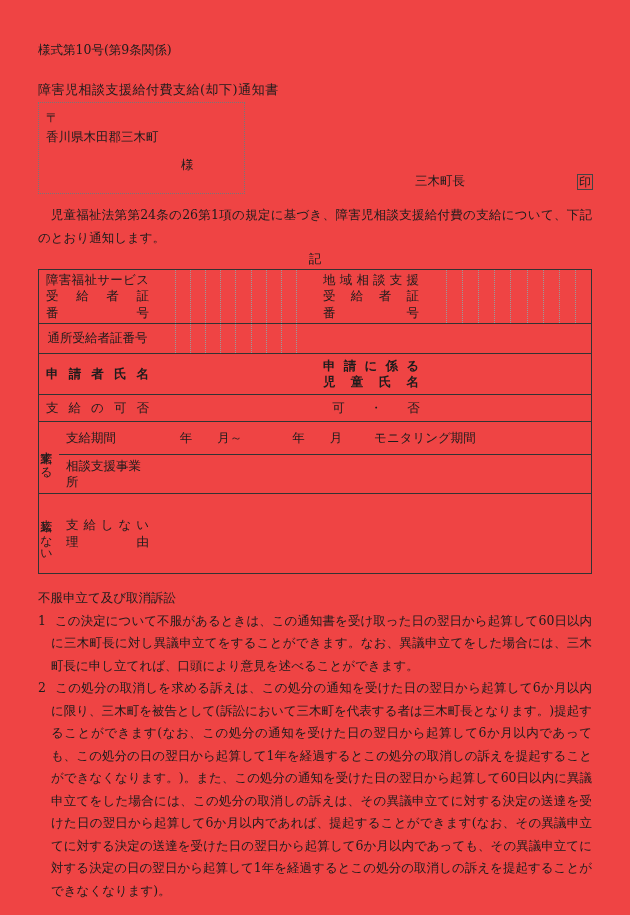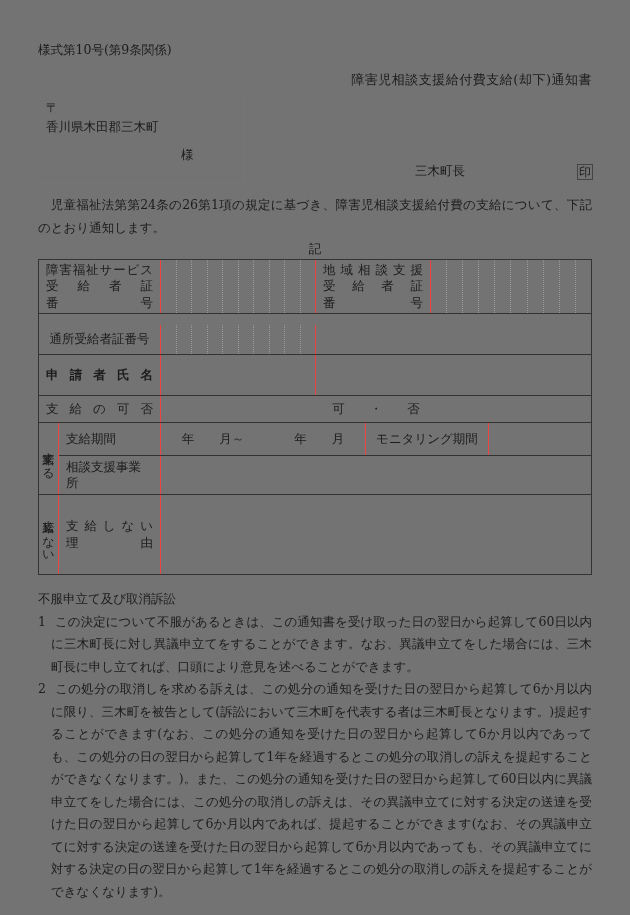--- a/index.html
+++ b/index.html
@@ -1,53 +1,53 @@
 <!DOCTYPE html>
 <html><head>
 <meta charset="utf-8">
 <style>
   * { margin:0; padding:0; box-sizing:border-box; }
   html,body { background:#fff; }
   .page {
-    width:630px; height:915px; background:#737373; position:relative;
+    width:630px; height:915px; background:#ef4444; position:relative;
     font-family:"DejaVu Serif","Liberation Serif",serif;
     color:#1c1c1c; font-size:12.5px; overflow:hidden;
     padding:42px 38px 0 38px;
   }
   .form-no { font-size:12.5px; }
-  .doc-title { text-align:right; margin-top:12px; font-size:13px; letter-spacing:.5px; }
+  .doc-title { text-align:left; margin-top:22px; font-size:13px; letter-spacing:.5px; }
   .issue-lines { text-align:right; margin-top:12px; line-height:20px; }
   .addr-area { position:relative; margin-top:3px; height:96px; }
   .addr-box {
     position:absolute; left:0; top:0; width:207px; height:92px;
     border:1px dotted #777; padding:5px 7px; line-height:19px;
   }
   .honorific { margin-left:135px; margin-top:9px; }
   .issuer {
     position:absolute; left:377px; bottom:8px; width:178px;
     display:flex; justify-content:space-between; align-items:center;margin-top:13px;
   }
   .seal { display:inline-block; border:1px solid #444; line-height:14px; padding:0 1px; font-size:12px; }
   .body-par { margin-top:5px; text-align:justify; line-height:23px; }
   .ki { text-align:center; line-height:20px; }
 
   
   .tbl { border:1px solid #333; width:554px; }
   .trow { display:flex; border-bottom:1px solid #333; }
   .tbl > .trow:last-child, .tbl > .section:last-child { border-bottom:none; }
   .section { display:flex; border-bottom:1px solid #333; }
-  .tc { border-right:1px solid #ef4444; display:flex; flex-direction:column; justify-content:center; }
+  .tc { border-right:5px solid #ef4444; display:flex; flex-direction:column; justify-content:center; }
   .tc.last { border-right:none; }
   .lab { padding:2px 7px; line-height:16.5px; }
   .jline { text-align:justify; text-align-last:justify; }
   .center { text-align:center; }
   .w122{width:122px;} .w155{width:155px;} .w115{width:115px;}
   .w20{width:20px;} .w102{width:102px;} .w205{width:205px;} .w123{width:123px;}
   .grow{flex:1 1 auto;}
-  .h54{height:54px;} .h30{height:30px;margin-top:11px;} .h41{height:41px;font-weight:bold;} .h27{height:27px;justify-content:center;}
+  .h54{height:54px;} .h30{height:30px;} .h41{height:41px;font-weight:bold;} .h27{height:27px;justify-content:center;}
   .h33{height:33px;} .h38{height:38px;} .h79{height:79px;}
   .digits { display:flex; height:100%; width:100%; }
   .digits i { flex:1 1 0; border-left:1px dotted #9a9a9a; }
   .digits i:first-child { border-left:none; }
   .vcell {
     display:flex; align-items:center; justify-content:center;
     writing-mode:vertical-rl; text-orientation:upright;
     font-size:12px; letter-spacing:1px; line-height:20px;
   }
   .subrows { display:flex; flex-direction:column; flex:1 1 auto; }
@@ -145,20 +145,24 @@
           </div>
       </div>
       <div class="tc grow last"></div>
     </div>
 
     <div class="trow h41">
       <div class="tc w122 lab">
         <div class="jline">申請者氏名</div>
       </div>
       <div class="tc w155"></div>
+      <div class="tc w115 lab">
+        <div class="jline">申請に係る</div>
+        <div class="jline">児童氏名</div>
+      </div>
       <div class="tc grow last"></div>
     </div>
 
     <div class="trow h27">
       <div class="tc w122 lab">
         <div class="jline">支給の可否</div>
       </div>
       <div class="tc grow last lab center">可　　・　　否</div>
     </div>
 

